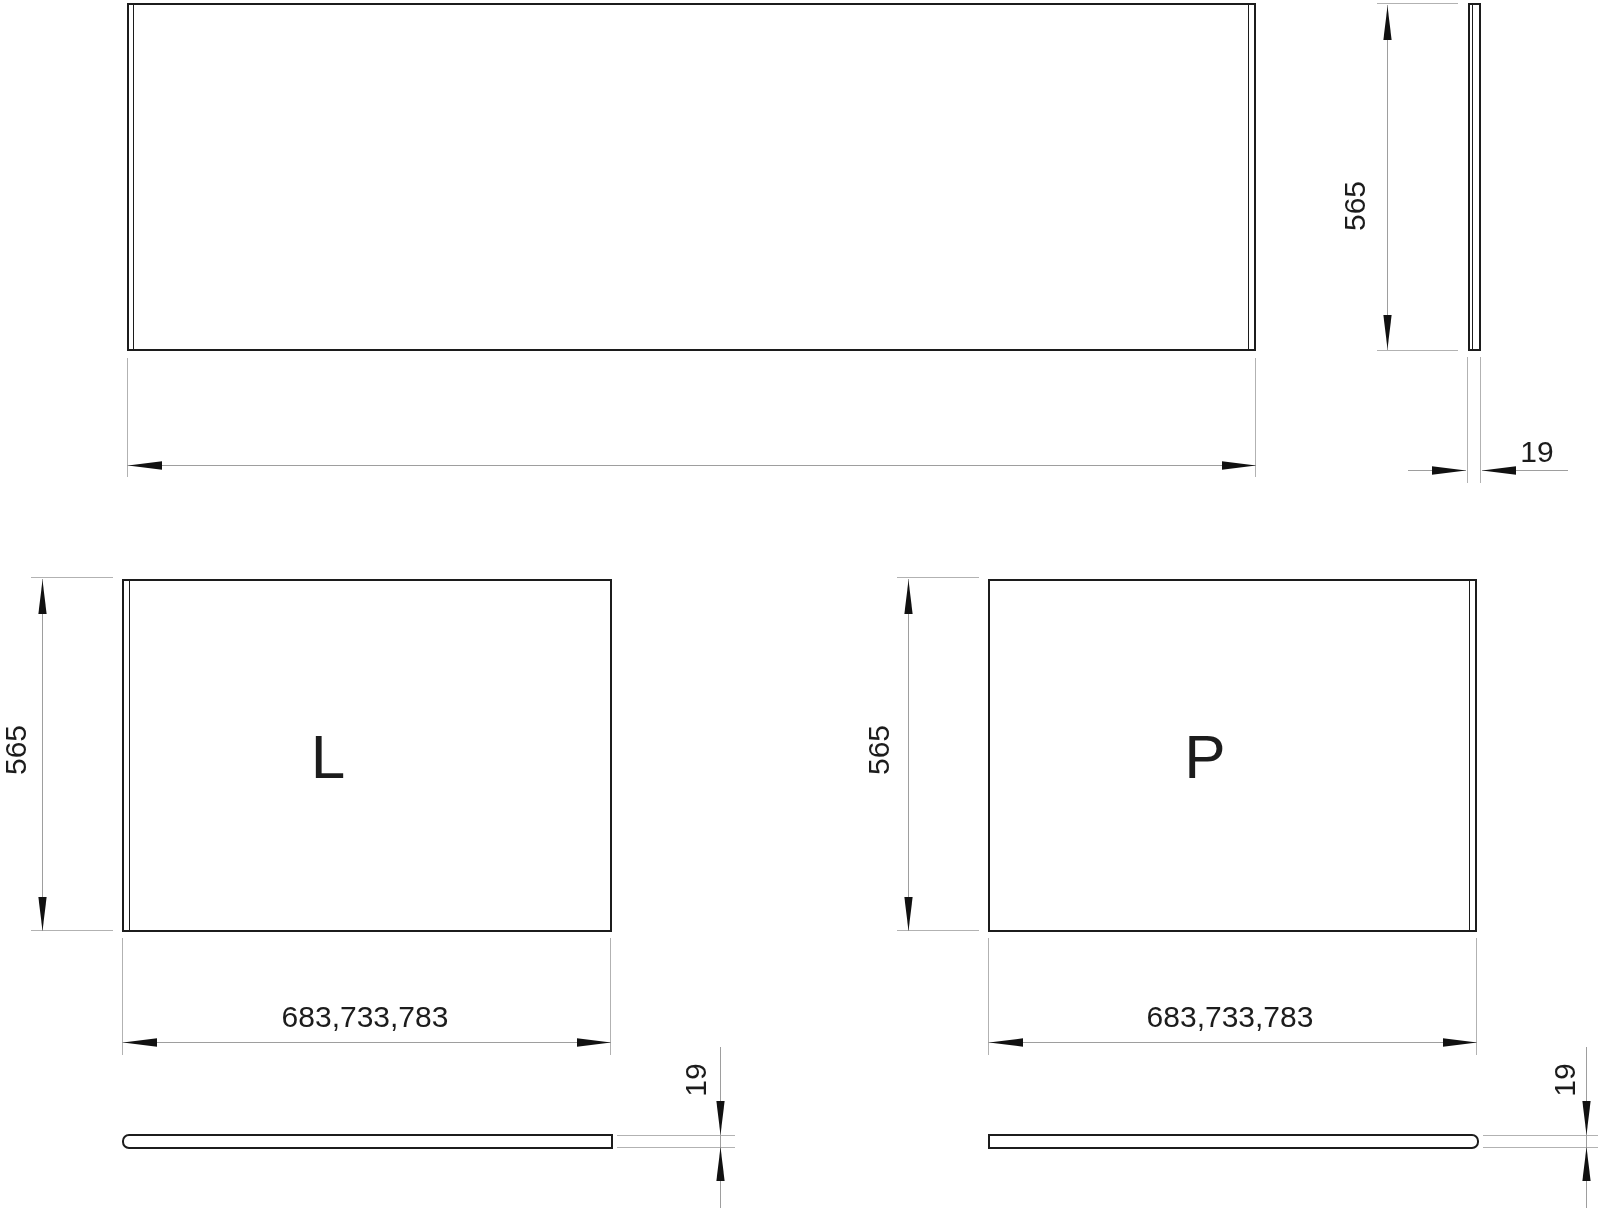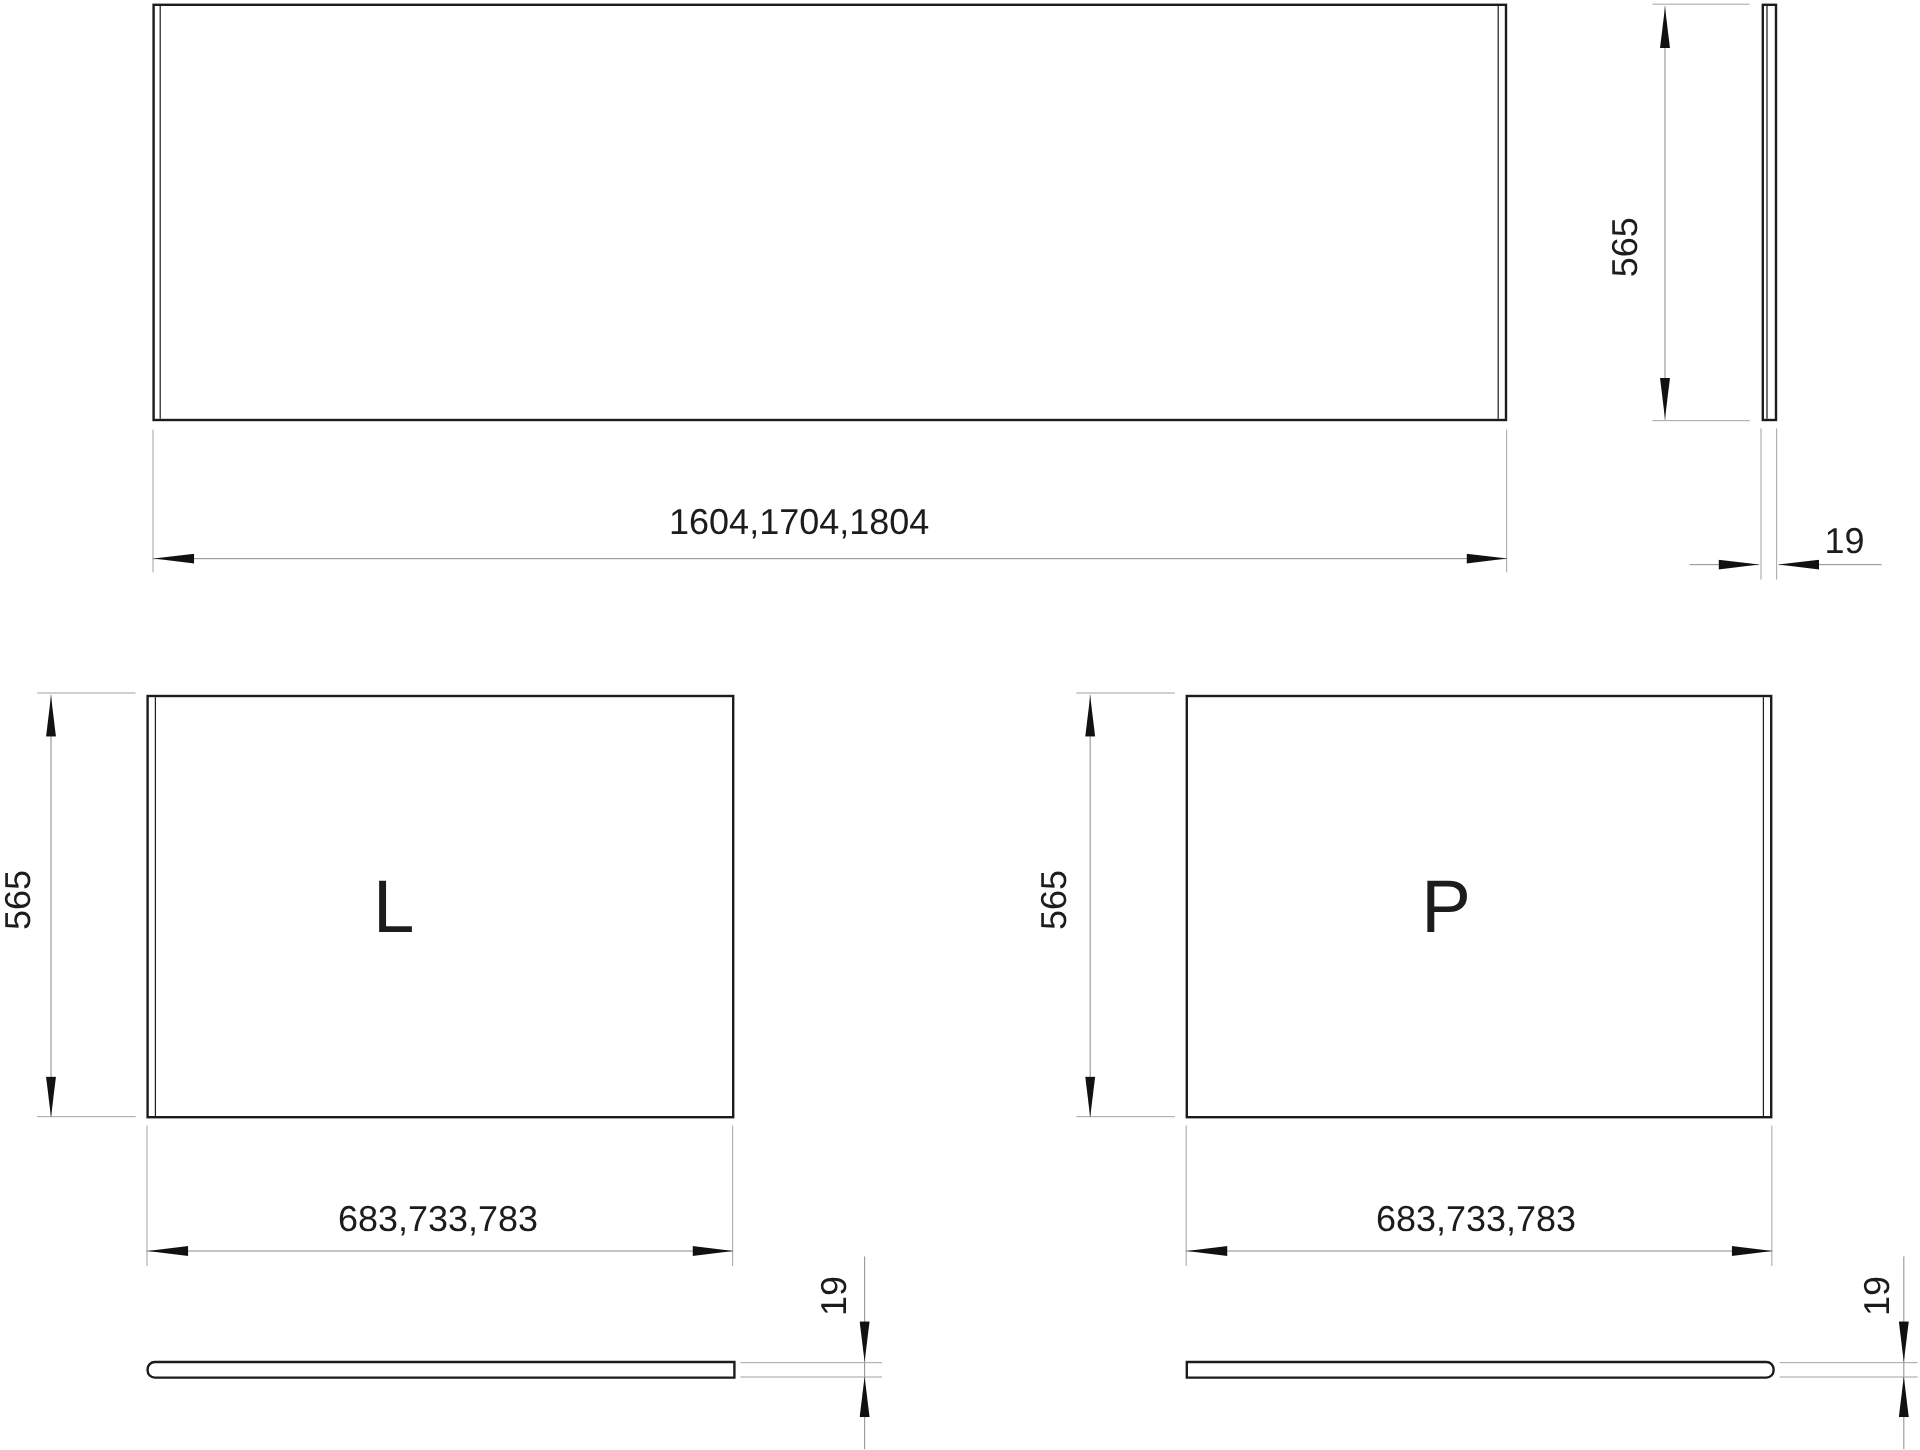--- a/index.html
+++ b/index.html
@@ -35,21 +35,20 @@
 
   <div class="ol" style="left:127px;top:3px;width:1129px;height:348px;"></div>
   <div class="il" style="left:133px;top:5px;width:1px;height:344px;"></div>
   <div class="il" style="left:1248px;top:5px;width:1px;height:344px;"></div>
 
   <div class="xl" style="left:127px;top:358px;width:1px;height:119px;"></div>
   <div class="xl" style="left:1255px;top:358px;width:1px;height:119px;"></div>
   <div class="dl" style="left:127px;top:465px;width:1129px;height:1px;"></div>
   <div class="ar ah ar-l" style="left:128px;top:461px;"></div>
   <div class="ar ah ar-r" style="left:1222px;top:461px;"></div>
-  <div class="dt" style="left:466px;top:420px;width:400px;">1604,1704,1804</div>
 
   <div class="xl" style="left:1377px;top:3px;width:81px;height:1px;"></div>
   <div class="xl" style="left:1377px;top:350px;width:81px;height:1px;"></div>
   <div class="dl" style="left:1387px;top:5px;width:1px;height:345px;"></div>
   <div class="ar av ar-u" style="left:1383px;top:6px;"></div>
   <div class="ar av ar-d" style="left:1383px;top:315px;"></div>
   <div class="dt rot" style="left:1295px;top:189px;">565</div>
 
   <div class="ol" style="left:1468px;top:3px;width:13px;height:348px;"></div>
   <div class="il" style="left:1472px;top:5px;width:1px;height:344px;"></div>

